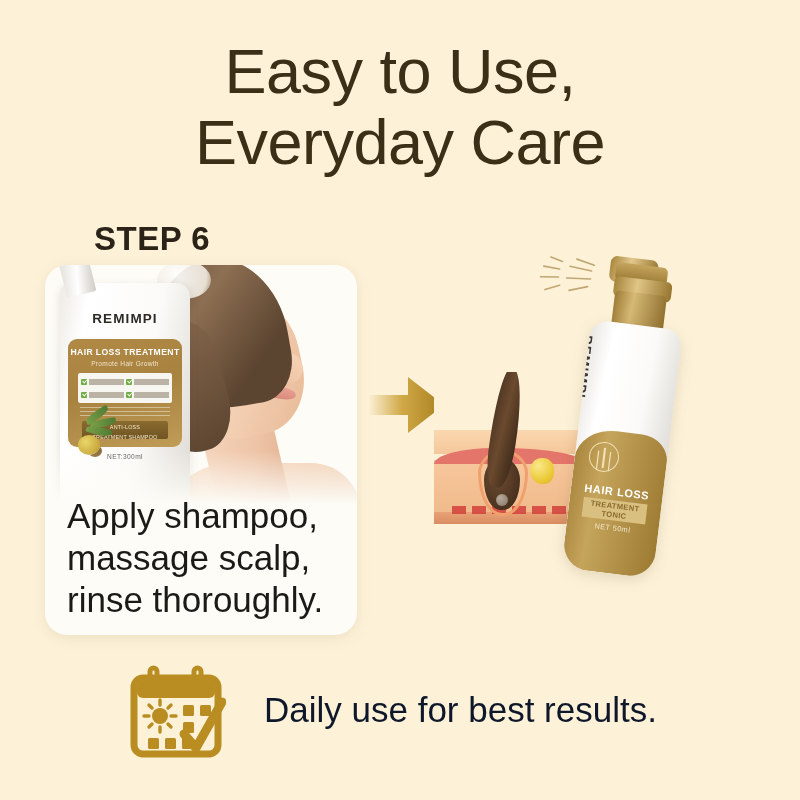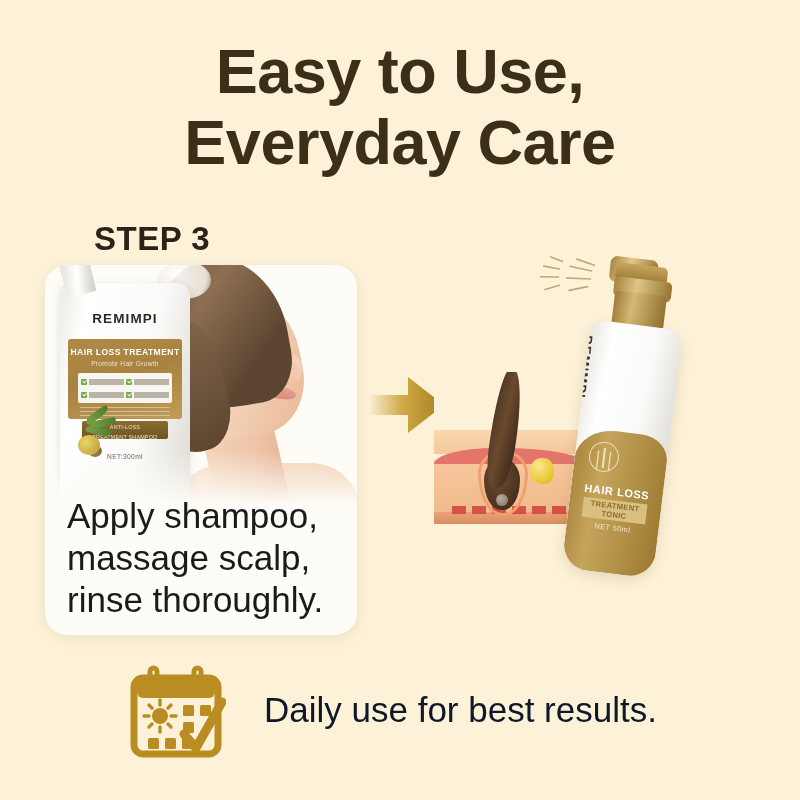--- a/index.html
+++ b/index.html
@@ -12,21 +12,21 @@
 
   .stage { position: absolute; inset: 0; }
 
   
   .title {
     position: absolute;
     top: 36px; left: 0; width: 800px;
     text-align: center;
     color: #3b2f18;
     font-size: 63px;
-    font-weight: 700;
+    font-weight: 400;
     line-height: 1.13;
     letter-spacing: -0.5px;
   }
   .title .l2 { display: block; }
 
   
   .step-label {
     position: absolute;
     color: #2b2317;
     font-size: 33px;
@@ -153,23 +153,23 @@
   .pouch-brand {
     position: absolute; top: 28px; left: 0; width: 100%;
     text-align: center;
     color: #2d2a26;
     font-size: 13.5px;
     font-weight: 700;
     letter-spacing: 1.1px;
   }
   .pouch-band {
     position: absolute; left: 8px; top: 56px;
-    width: 114px; height: 80px;
+    width: 114px; height: 108px;
     background: linear-gradient(165deg,#b08a45 0%, #a8823f 45%, #c09c57 100%);
-    border-radius: 3px;
+    border-radius: 9px;
   }
   .pouch-band-title {
     position: absolute; top: 8px; left: 0; width: 100%;
     text-align: center; color: #fff;
     font-size: 8.6px; font-weight: 700; letter-spacing: .4px;
   }
   .pouch-band-sub {
     position: absolute; top: 21px; left: 0; width: 100%;
     text-align: center; color: #f0e3c8;
     font-size: 6.6px; letter-spacing: .3px;
@@ -409,21 +409,21 @@
 </head>
 <body style="background: rgb(253, 242, 216);">
 
 <div class="stage">
 
   <div class="title">
     <span>Easy to Use,</span>
     <span class="l2">Everyday Care</span>
   </div>
 
-  <div class="step-label step1-label">STEP 3</div>
+  <div class="step-label step1-label">STEP 6</div>
 
 
   <div class="card">
     <div class="card-photo">
 
       <div class="woman">
         <div class="w-shoulder"></div>
         <div class="w-neck"></div>
         <div class="w-face"></div>
         <div class="w-ear"></div>

